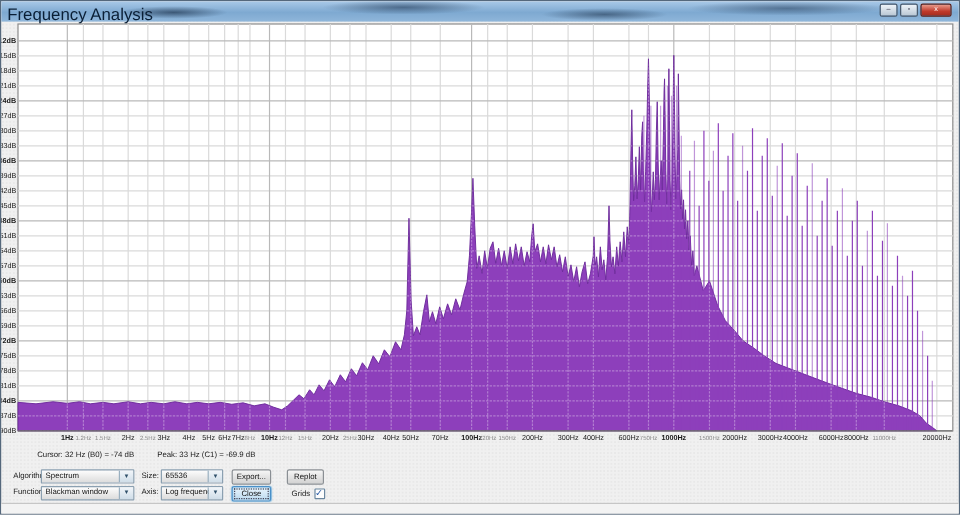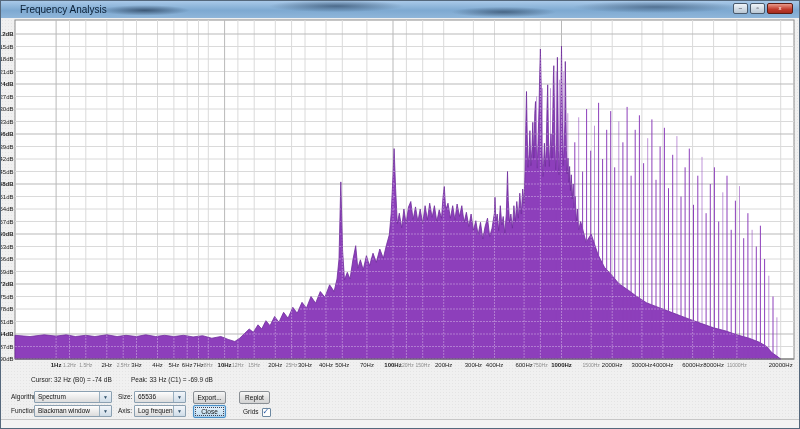--- a/index.html
+++ b/index.html
@@ -14,21 +14,21 @@
   .titlebar{
     position:absolute;left:0;top:0;right:0;height:17px;
     background:
       radial-gradient(60px 7px at 18% 55%, rgba(25,45,70,.65), transparent 75%),
       radial-gradient(90px 8px at 42% 30%, rgba(30,55,85,.6), transparent 75%),
       radial-gradient(70px 7px at 63% 65%, rgba(25,45,70,.55), transparent 75%),
       radial-gradient(110px 8px at 82% 35%, rgba(35,60,90,.55), transparent 75%),
       linear-gradient(180deg,#a9c9e8 0%,#7ea9d1 55%,#8fb6da 100%);
   }
   .titlebar .title{
-    position:absolute;left:19px;top:3px;font-size:10px;color:#0a1f36;letter-spacing:0;
+    position:absolute;left:5px;top:3px;font-size:14px;color:#0a1f36;letter-spacing:0;
   }
   .winbtns{position:absolute;right:6px;top:2px;display:flex;gap:2px;}
   .wbtn{
     width:15px;height:11px;border:1px solid #4a5a6c;border-radius:2px;
     background:linear-gradient(#eef3f8,#b9c7d4);
     font-size:6px;line-height:9px;text-align:center;color:#223;padding:0;
   }
   .wbtn.close{width:26px;background:linear-gradient(#e8998a,#c03a2b 60%,#a52c1f);color:#fff;border-color:#5c1c14;}
   #chart{position:absolute;left:0;top:0;}
   .statusline{position:absolute;top:375px;left:0;width:800px;height:10px;font-size:6.5px;color:#222;}

